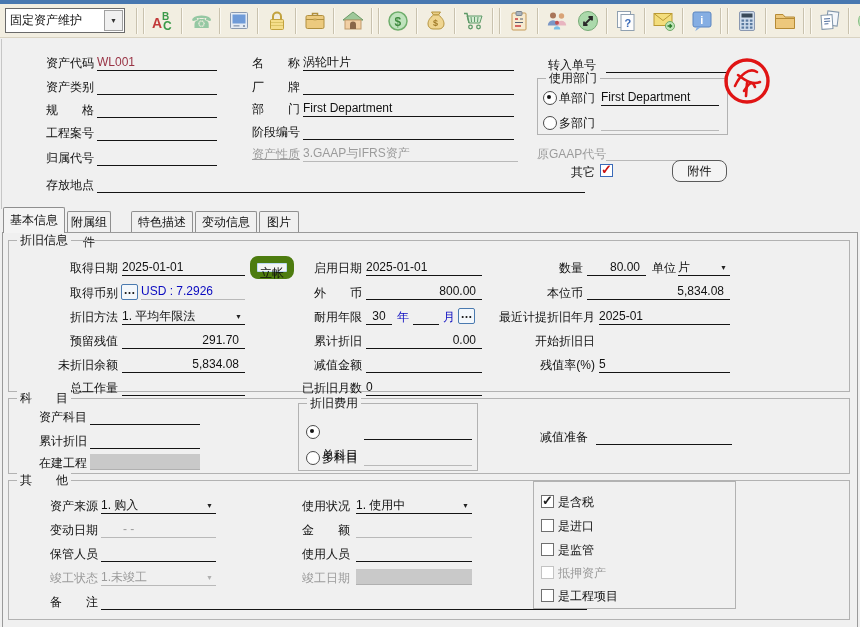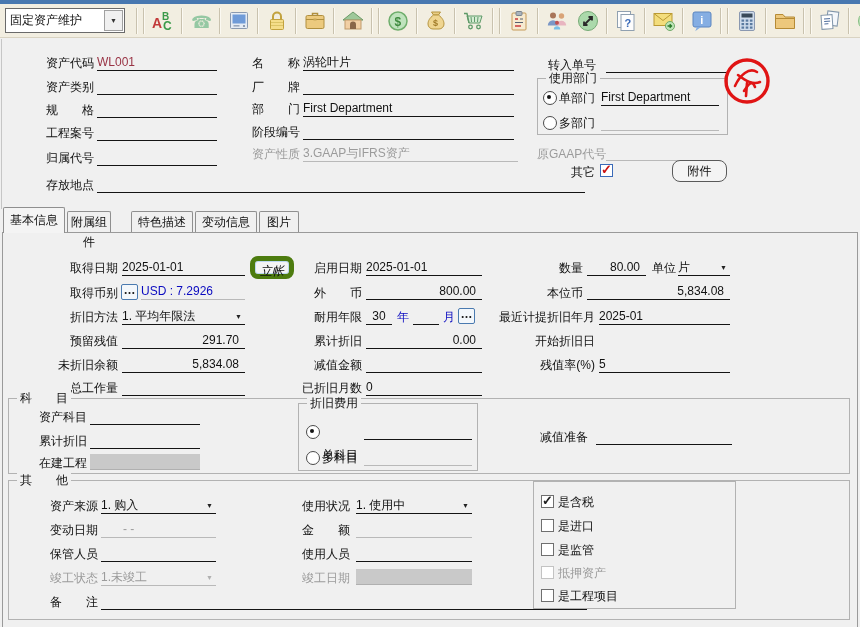--- a/index.html
+++ b/index.html
@@ -37,21 +37,21 @@
   .radio{position:absolute;width:12px;height:12px;border:1px solid #4a4a4a;border-radius:50%;background:#fff;}
   .radio.sel::after{content:"";position:absolute;left:3px;top:3px;width:4px;height:4px;border-radius:50%;background:#141414;}
   .cb{position:absolute;width:13px;height:13px;border:1px solid #6f6f6f;background:#fff;box-sizing:border-box;}
   .cb.checked::after{content:"\2713";position:absolute;left:0px;top:-3px;font-size:13px;font-weight:bold;color:#222;}
   .cb.blue-red{border-color:#3a6ab8;}
   .cb.blue-red::after{color:#cc1212;}
   .cb.disabled{border-color:#c3c3c3;}
 
   .btn{position:absolute;background:#f4f4f4;border:1px solid #5a5a5a;border-radius:8px;
        text-align:center;box-sizing:border-box;cursor:default;}
-  .btn.focus{border:5px solid #4d7c0f;box-shadow:0 0 0 1px #bcd8f2 inset;font-style:italic;}
+  .btn.focus{border:7px solid #4d7c0f;box-shadow:0 0 0 1px #bcd8f2 inset;}
   .dots{position:absolute;width:17px;height:16px;border:1px solid #4a7ab0;background:#f3f7fb;
         border-radius:2px;box-sizing:border-box;text-align:center;}
   .dots::after{content:"\2026";position:absolute;left:0;right:0;top:-2px;font-weight:bold;color:#222;}
 
   .tab{position:absolute;box-sizing:border-box;border:1px solid #8f8f8f;border-bottom:none;
        border-radius:2px 2px 0 0;text-align:center;background:#f0f0f0;}
   .tab.active{background:#f4f4f4;z-index:5;}
   .panel{position:absolute;left:2px;top:232px;width:856px;height:395px;border:1px solid #9a9a9a;
        border-bottom:none;box-sizing:border-box;}
   .clientedge{position:absolute;left:1px;top:39px;width:858px;height:170px;border-left:1px solid #c6c6c6;border-right:1px solid #c6c6c6;}
@@ -274,21 +274,21 @@
 
   <div class="lb rt" style="left:248px;top:79px;width:52px;">厂　　牌</div>
   <div class="ui" style="left:303px;top:78px;width:211px;"></div>
 
   <div class="lb rt" style="left:248px;top:101px;width:52px;">部　　门</div>
   <div class="ui" style="left:303px;top:100px;width:211px;">First Department</div>
 
   <div class="lb rt" style="left:248px;top:124px;width:52px;">阶段编号</div>
   <div class="ui" style="left:303px;top:123px;width:211px;"></div>
 
-  <div class="lb rt gray" style="left:248px;top:146px;width:52px;">资产性质</div>
+  <div class="lb rt gray" style="left:248px;top:146px;width:52px;text-decoration:underline;">资产性质</div>
   <div class="ui gline gray" style="left:303px;top:145px;width:215px;">3.GAAP与IFRS资产</div>
 
   <div class="lb" style="left:548px;top:57px;">转入单号</div>
   <div class="ui" style="left:606px;top:56px;width:120px;"></div>
 
   <div class="gb" style="left:537px;top:78px;width:191px;height:57px;">
     <div class="legend">使用部门</div>
   </div>
   <div class="radio sel" style="left:543px;top:91px;"></div>
   <div class="lb" style="left:559px;top:90px;">单部门</div>
@@ -314,20 +314,23 @@
     </g>
   </svg>
 
   <div class="tab active" style="left:3px;top:207px;width:62px;height:26px;line-height:24px;">基本信息</div>
   <div class="tab" style="left:67px;top:211px;width:44px;height:21px;line-height:20px;">附属组件</div>
   <div class="tab" style="left:131px;top:211px;width:62px;height:21px;line-height:20px;">特色描述</div>
   <div class="tab" style="left:195px;top:211px;width:62px;height:21px;line-height:20px;">变动信息</div>
   <div class="tab" style="left:259px;top:211px;width:40px;height:21px;line-height:20px;">图片</div>
   <div class="panel"></div>
 
+  <div class="gb" style="left:8px;top:240px;width:842px;height:152px;">
+    <div class="legend">折旧信息</div>
+  </div>
 
   <div class="lb rt" style="left:30px;top:260px;width:88px;">取得日期</div>
   <div class="ui" style="left:122px;top:259px;width:123px;">2025-01-01</div>
   <div class="btn focus" style="left:250px;top:256px;width:44px;height:23px;line-height:21px;">立帐</div>
 
   <div class="lb rt" style="left:30px;top:285px;width:88px;">取得币别</div>
   <div class="dots" style="left:121px;top:284px;"></div>
   <div class="ui gline blue" style="left:141px;top:283px;width:104px;">USD : 7.2926</div>
 
   <div class="lb rt" style="left:30px;top:309px;width:88px;">折旧方法</div>

